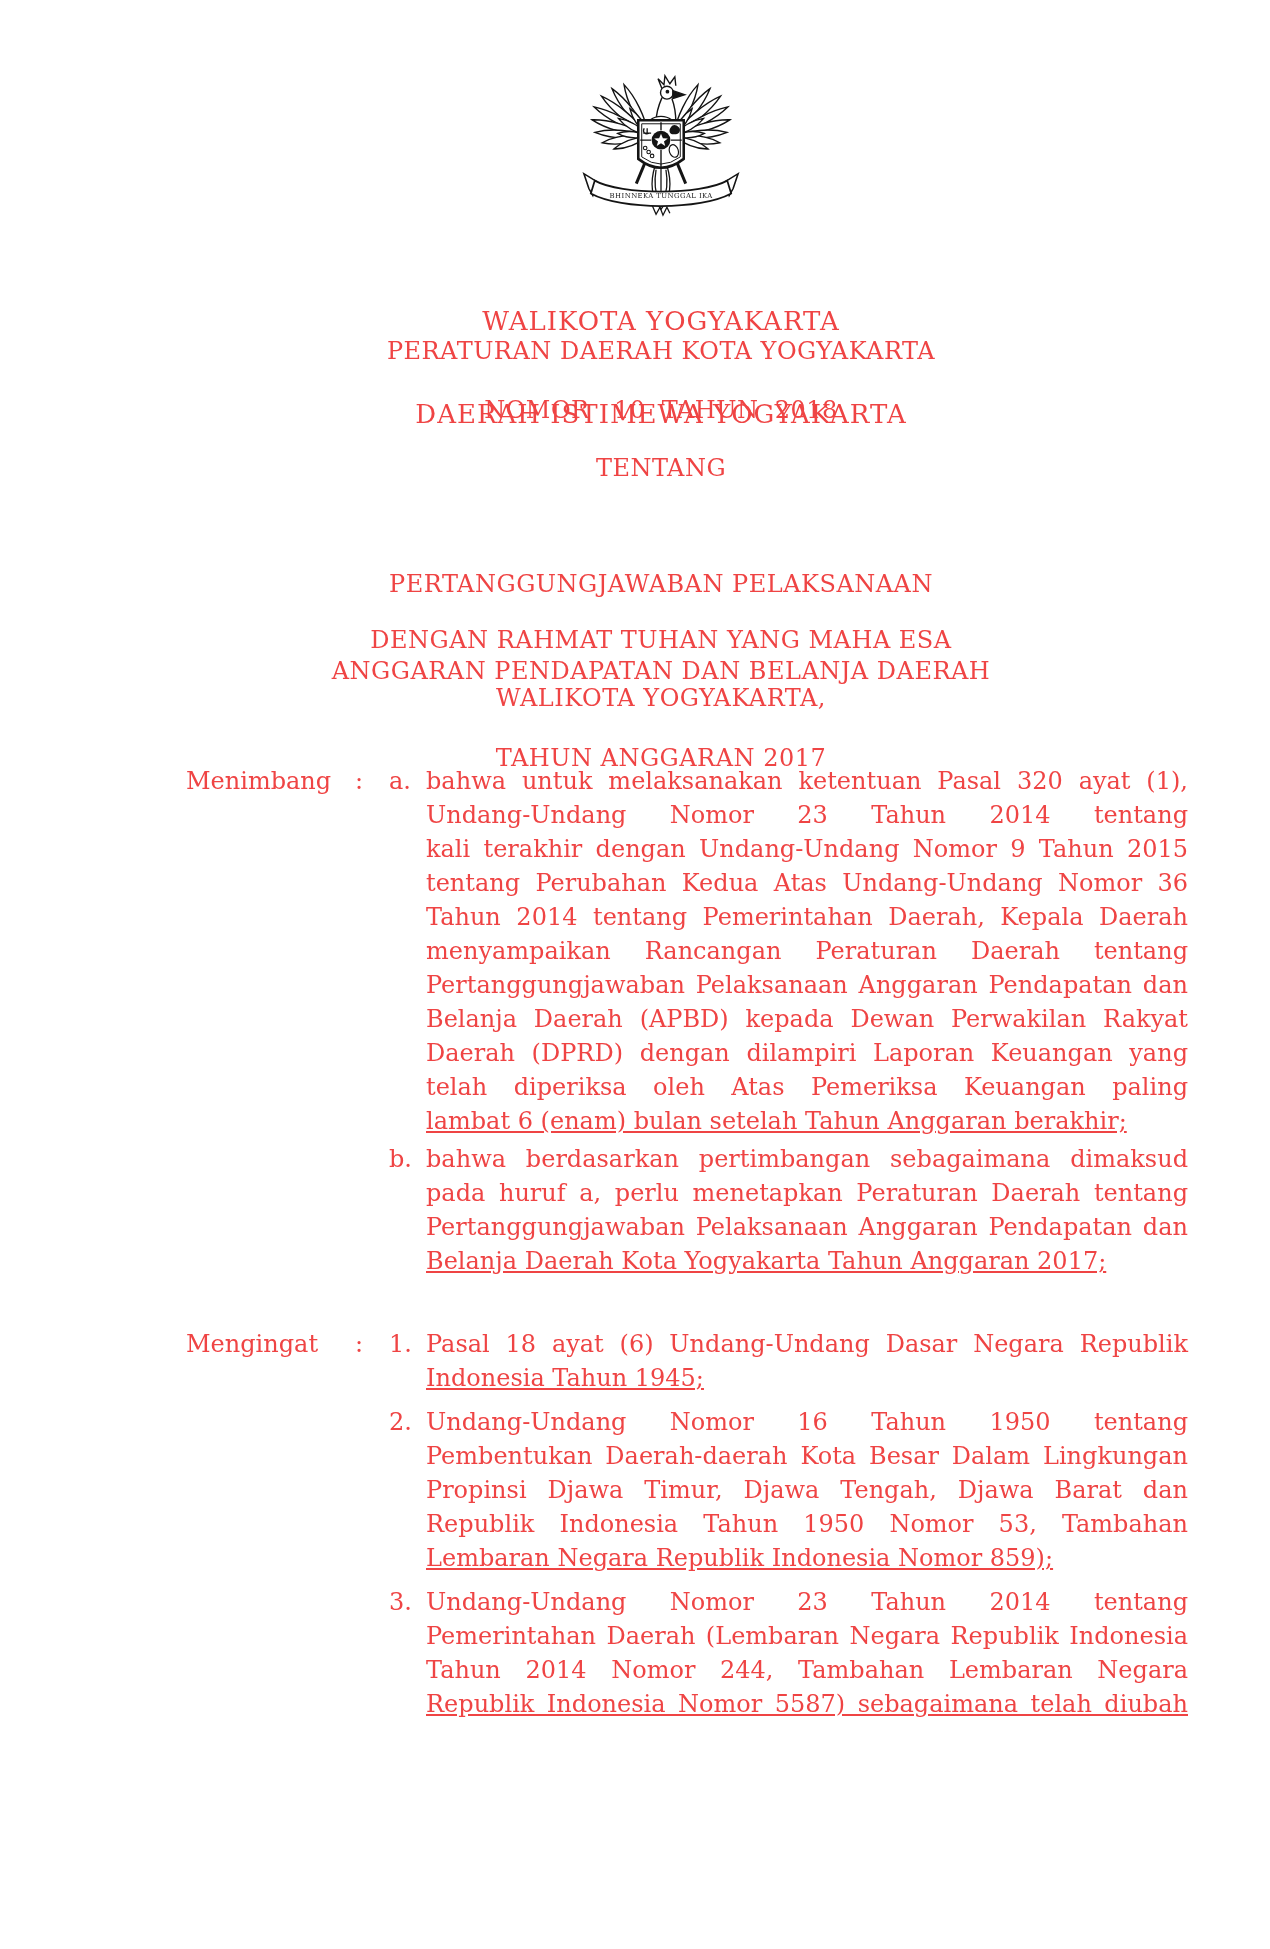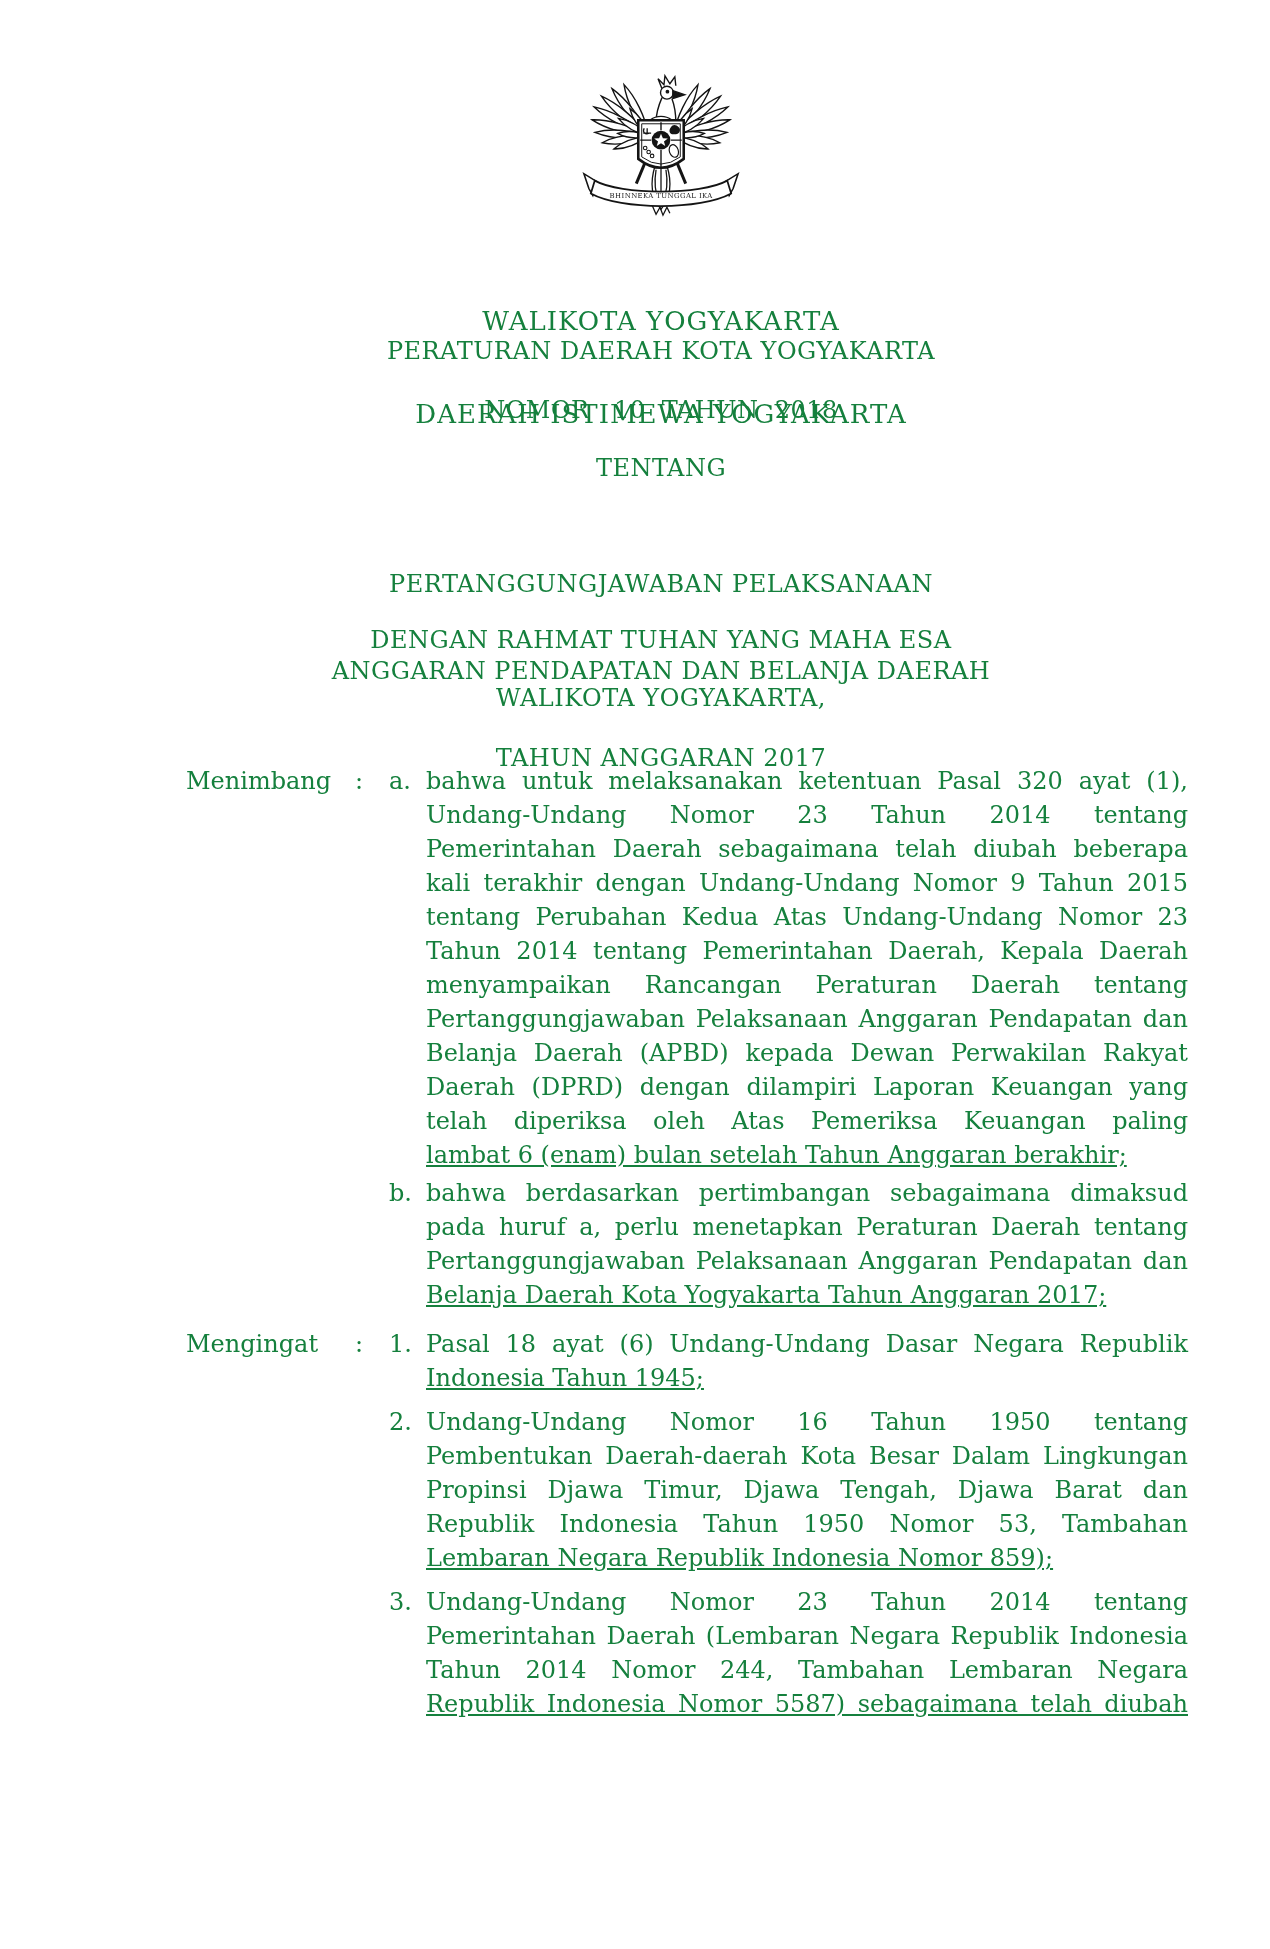--- a/index.html
+++ b/index.html
@@ -1,20 +1,20 @@
 <!DOCTYPE html>
 <html><head>
 <meta charset="utf-8">
 <style>
   html,body { margin:0; padding:0; background:#e8e8e8; }
   .page {
     position:relative; width:1270px; height:1949px;
     background:#ffffff; overflow:hidden;
     font-family:"DejaVu Serif","Liberation Serif",serif;
-    color:#15803d;
+    color:#ef4444;
   }
   .centered {
     position:absolute; left:26px; width:1270px;
     text-align:center; white-space:pre;
   }
   .hdr { font-size:26px; line-height:31px; letter-spacing:1px; }
   .ttl { font-size:24px; line-height:29px; letter-spacing:0.5px; }
   .emblem { position:absolute; left:577px; top:62px; }
 
   .block { position:absolute; left:150px; width:1002px; font-size:24px; line-height:34px; }
@@ -131,23 +131,22 @@
   <div class="block" style="top:764px;">
     <div class="row">
       <div class="label">Menimbang</div>
       <div class="colon">:</div>
       <div class="items">
         <div class="item">
           <div class="marker">a.</div>
           <div class="lines">
               <div class="jline">bahwa untuk melaksanakan ketentuan Pasal 320 ayat (1),</div>
               <div class="jline">Undang-Undang Nomor 23 Tahun 2014 tentang</div>
-              <div class="jline">Pemerintahan Daerah sebagaimana telah diubah beberapa</div>
               <div class="jline">kali terakhir dengan Undang-Undang Nomor 9 Tahun 2015</div>
-              <div class="jline">tentang Perubahan Kedua Atas Undang-Undang Nomor 23</div>
+              <div class="jline">tentang Perubahan Kedua Atas Undang-Undang Nomor 36</div>
               <div class="jline">Tahun 2014 tentang Pemerintahan Daerah, Kepala Daerah</div>
               <div class="jline">menyampaikan Rancangan Peraturan Daerah tentang</div>
               <div class="jline">Pertanggungjawaban Pelaksanaan Anggaran Pendapatan dan</div>
               <div class="jline">Belanja Daerah (APBD) kepada Dewan Perwakilan Rakyat</div>
               <div class="jline">Daerah (DPRD) dengan dilampiri Laporan Keuangan yang</div>
               <div class="jline">telah diperiksa oleh Atas Pemeriksa Keuangan paling</div>
               <div class="jline last">lambat 6 (enam) bulan setelah Tahun Anggaran berakhir;</div>
             </div>
         </div>
         <div class="item mt4">

